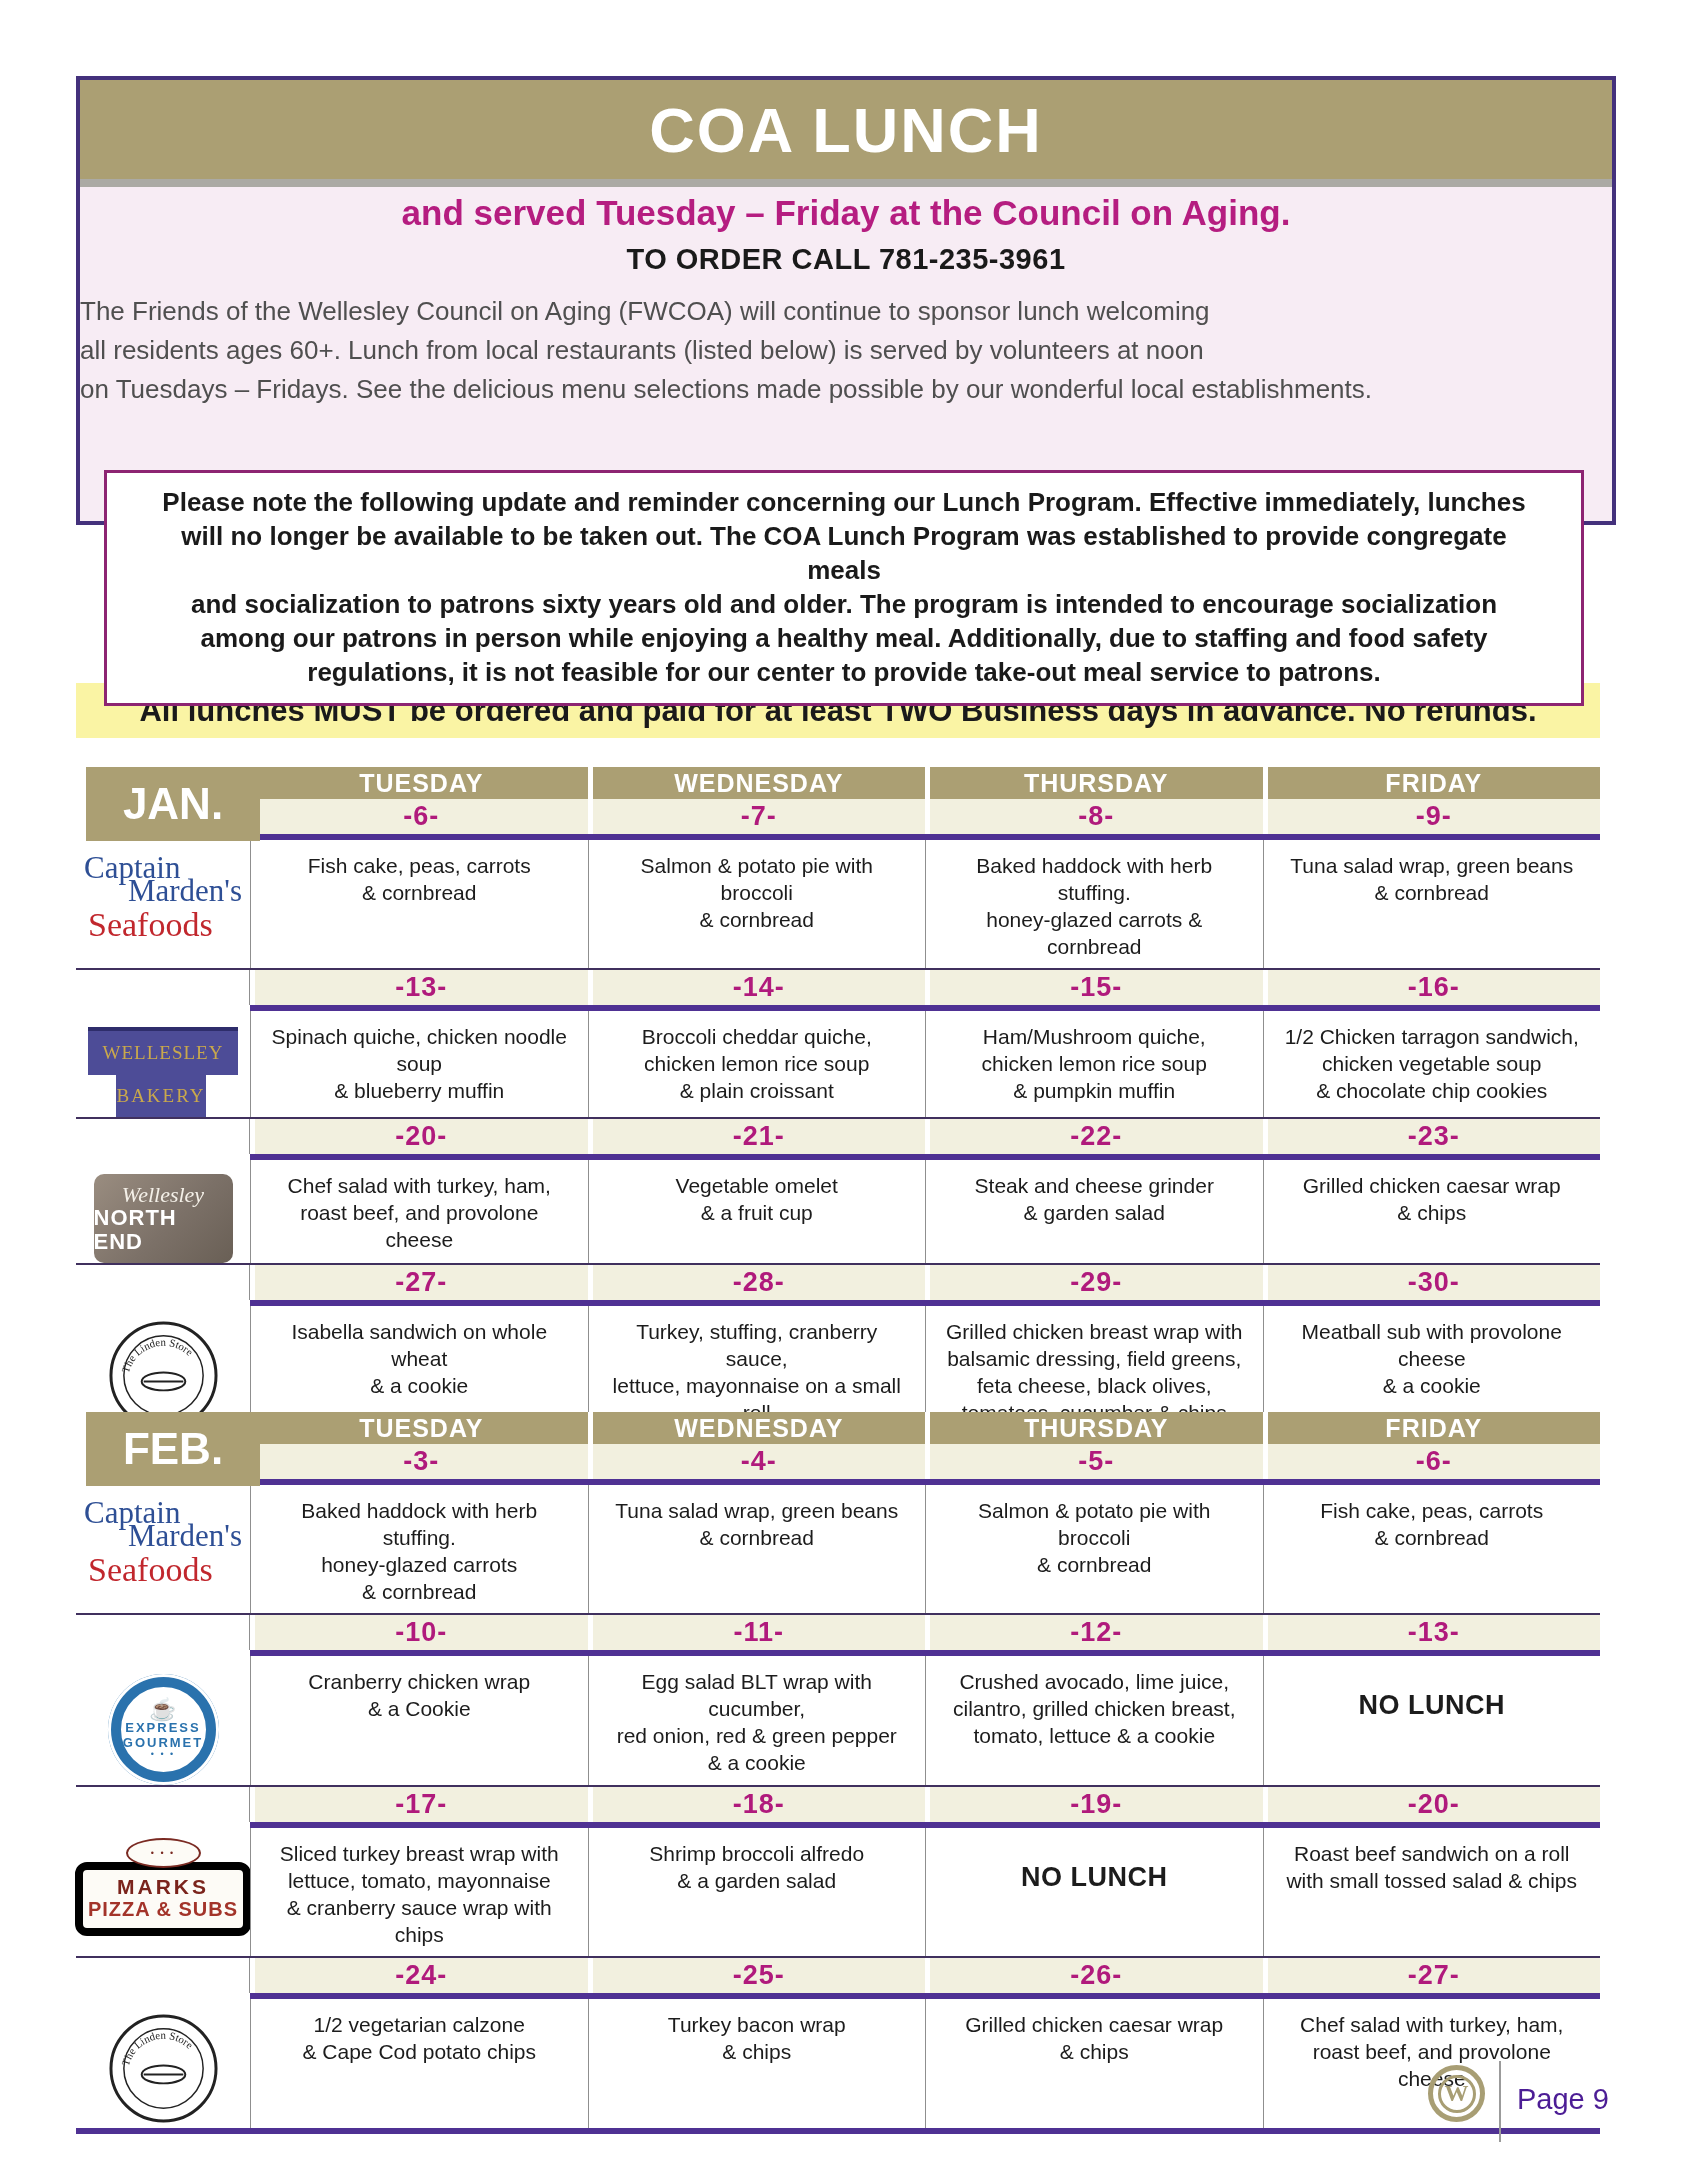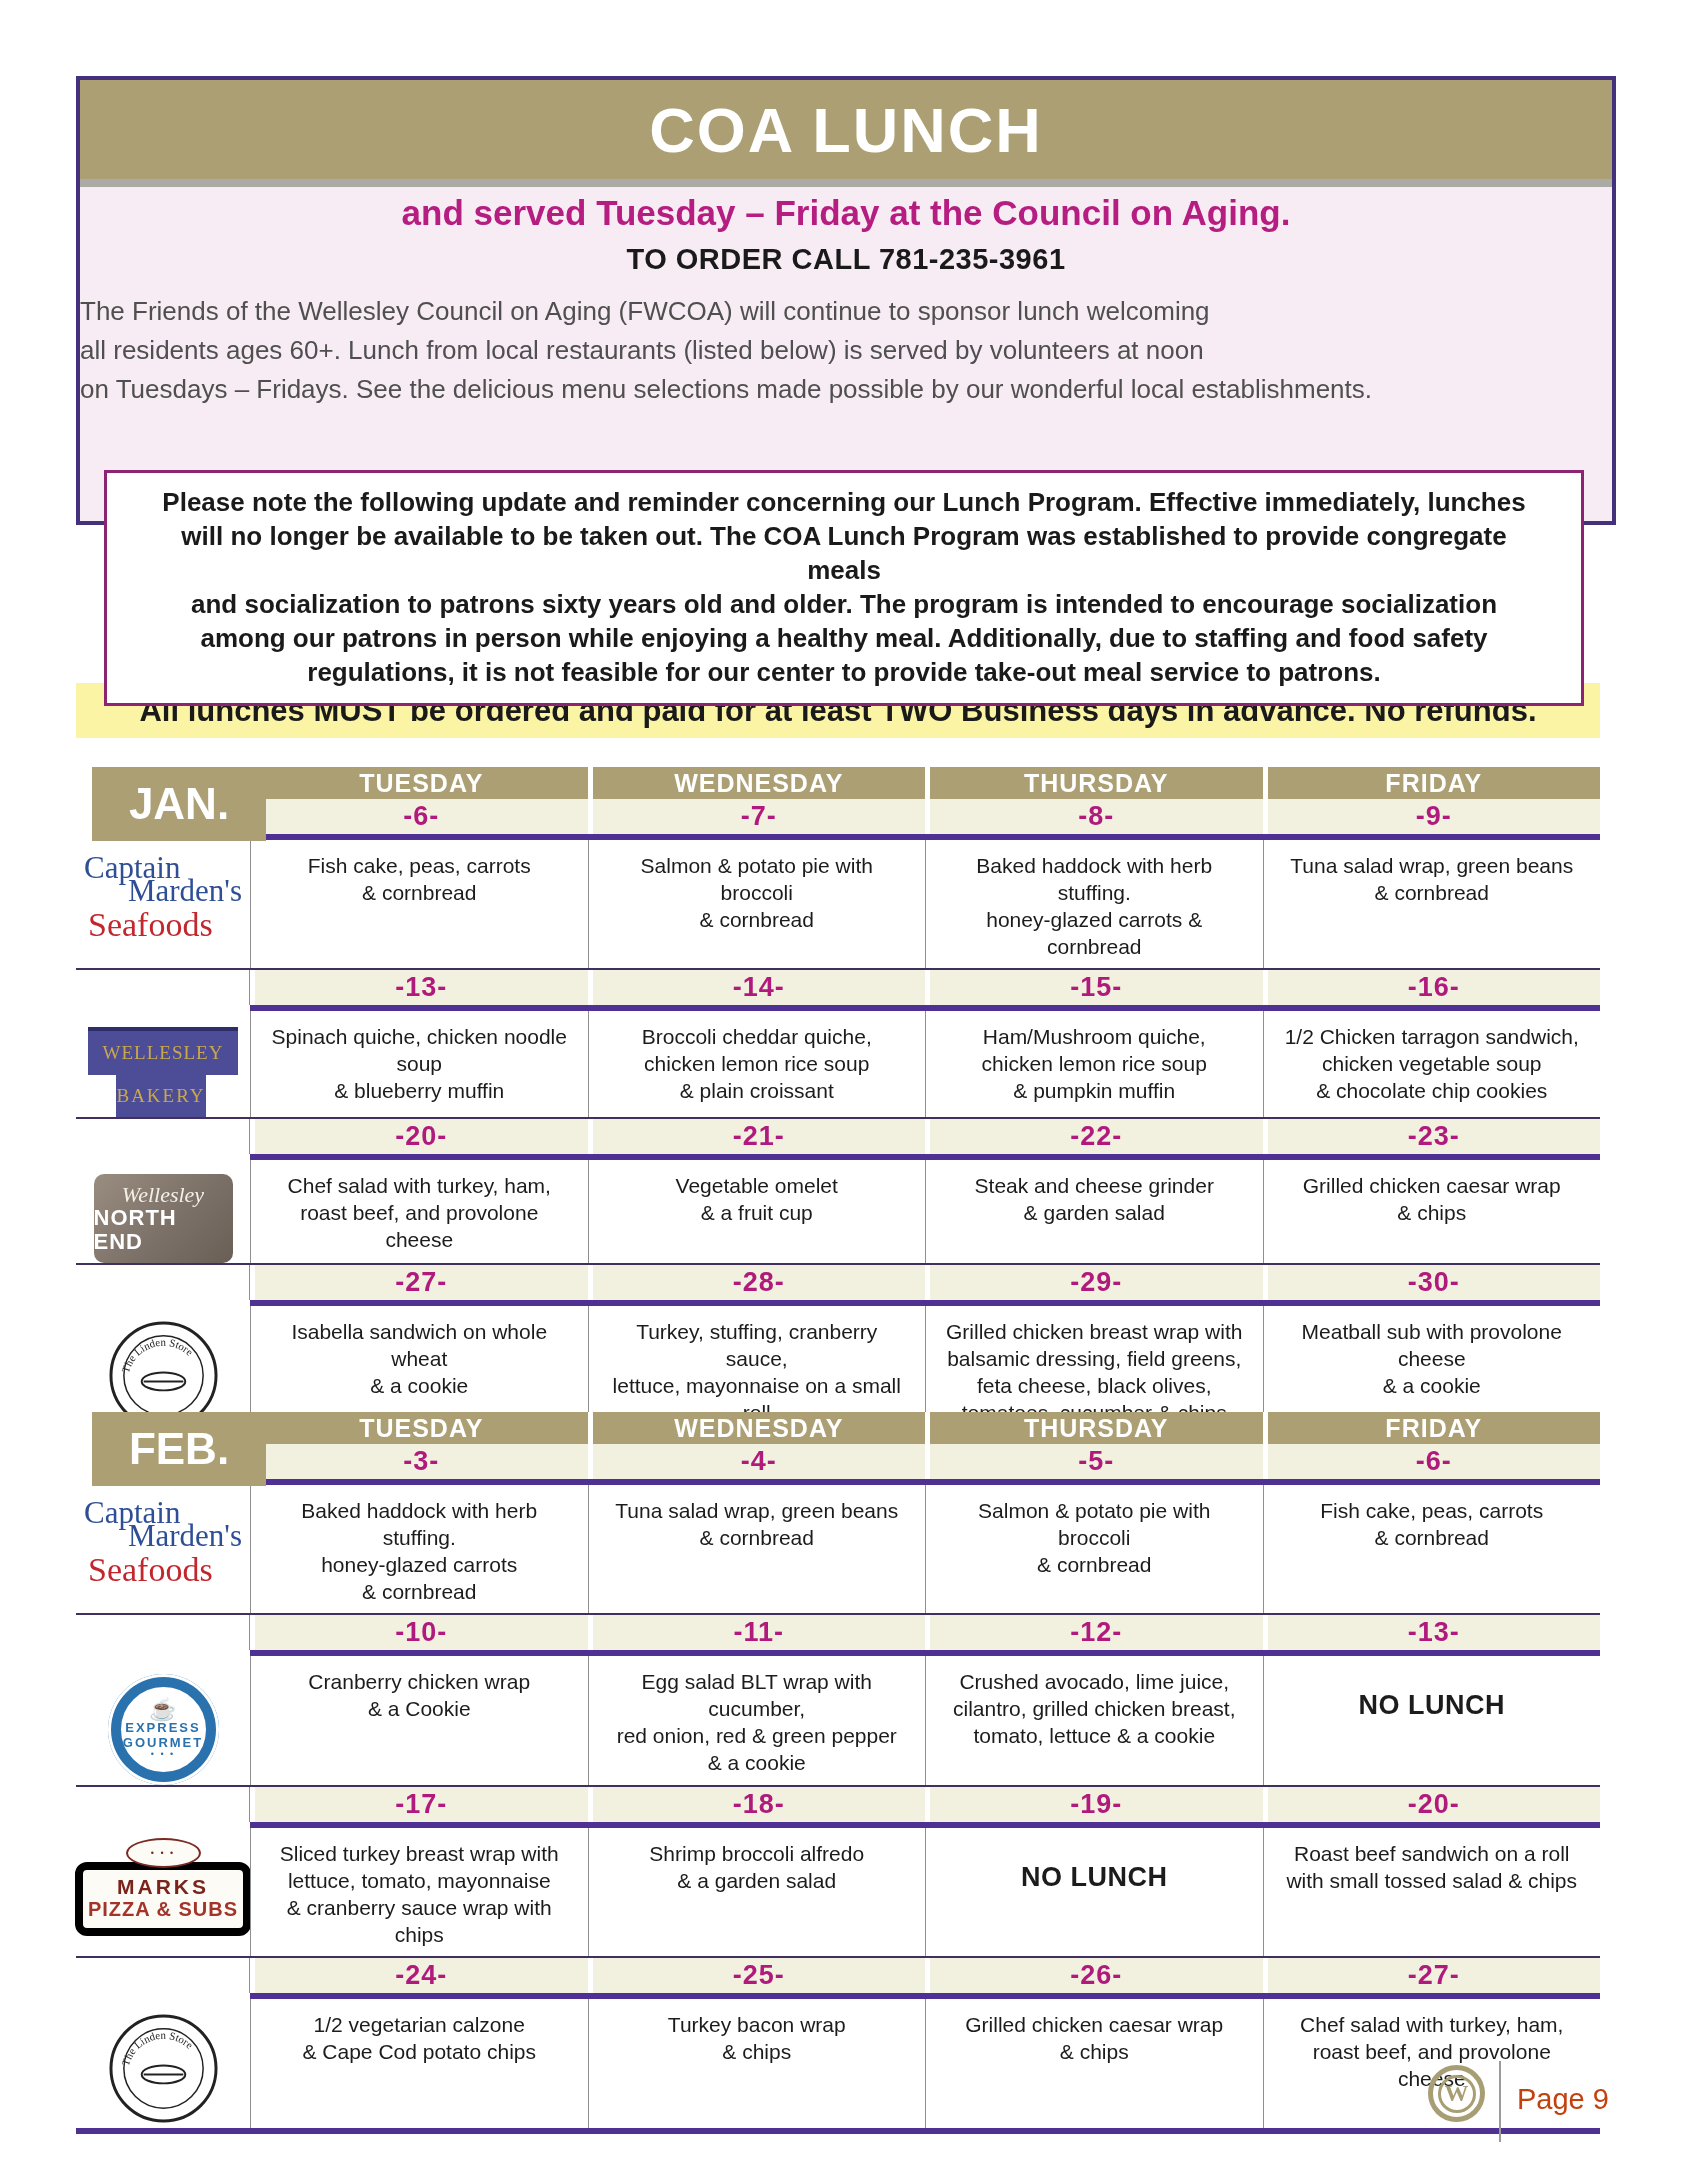--- a/index.html
+++ b/index.html
@@ -23,21 +23,21 @@
         text-align:center;font-size:26px;font-weight:bold;line-height:34px;white-space:pre-line;}
 
   
   .yellow-banner{position:absolute;left:76px;top:683px;width:1524px;height:55px;background:#faf4a4;
         display:flex;align-items:center;justify-content:center;font-size:31px;font-weight:bold;}
 
   
   .month-table{position:absolute;left:76px;width:1524px;border-bottom:6px solid #4f3193;}
   .jan-table{top:767px;}
   .feb-table{top:1412px;}
-  .month-cell{position:absolute;left:16px;top:0;width:174px;height:74px;background:#ab9f73;z-index:2;
+  .month-cell{position:absolute;left:10px;top:0;width:174px;height:74px;background:#ab9f73;z-index:2;
         display:flex;align-items:center;justify-content:center;color:#fff;font-size:44px;font-weight:bold;}
   .grid{display:grid;grid-template-columns:174px 1fr 1fr 1fr 1fr;}
   .head-row{height:32px;}
   .day-head{background:#ab9f73;color:#ffffff;font-size:25px;font-weight:bold;letter-spacing:1px;
         border-left:5px solid #ffffff;display:flex;align-items:center;justify-content:center;}
   .head-spacer{background:transparent;}
   .date-row{height:35px;}
   .date-cell{background:#f2f0df;color:#b01a7c;font-size:27px;font-weight:bold;letter-spacing:1px;
         border-left:5px solid #ffffff;display:flex;align-items:center;justify-content:center;}
   .logo-spacer{background:#ffffff;border-right:1px solid #8f8f8f;box-sizing:border-box;}
@@ -84,21 +84,21 @@
   .marks-l1{color:#7b241c;font-weight:bold;font-size:21px;letter-spacing:3px;line-height:22px;}
   .marks-l2{color:#a3342a;font-weight:bold;font-size:20px;letter-spacing:1px;line-height:22px;}
 
   
   .footer-logo{position:absolute;left:1428px;top:2065px;width:57px;height:57px;border-radius:50%;
         border:5px solid #a89e74;box-sizing:border-box;display:flex;align-items:center;justify-content:center;}
   .footer-logo-inner{width:38px;height:38px;border-radius:50%;border:3px solid #a89e74;box-sizing:border-box;
         display:flex;align-items:center;justify-content:center;
         color:#a89e74;font-family:"Liberation Serif", serif;font-weight:bold;font-size:24px;}
   .footer-divider{position:absolute;left:1499px;top:2061px;width:2px;height:81px;background:#9b9b9b;}
-  .page-num{position:absolute;left:1517px;top:2083px;color:#c2410c;font-size:29px;font-weight:400;}
+  .page-num{position:absolute;left:1517px;top:2083px;color:#4c1d95;font-size:29px;font-weight:400;}
 </style>
 </head>
 <body>
 
 <div class="page">
 
   <div class="header-block">
     <div class="tan-bar">
       <div class="coa-title">COA LUNCH</div>
     </div>

